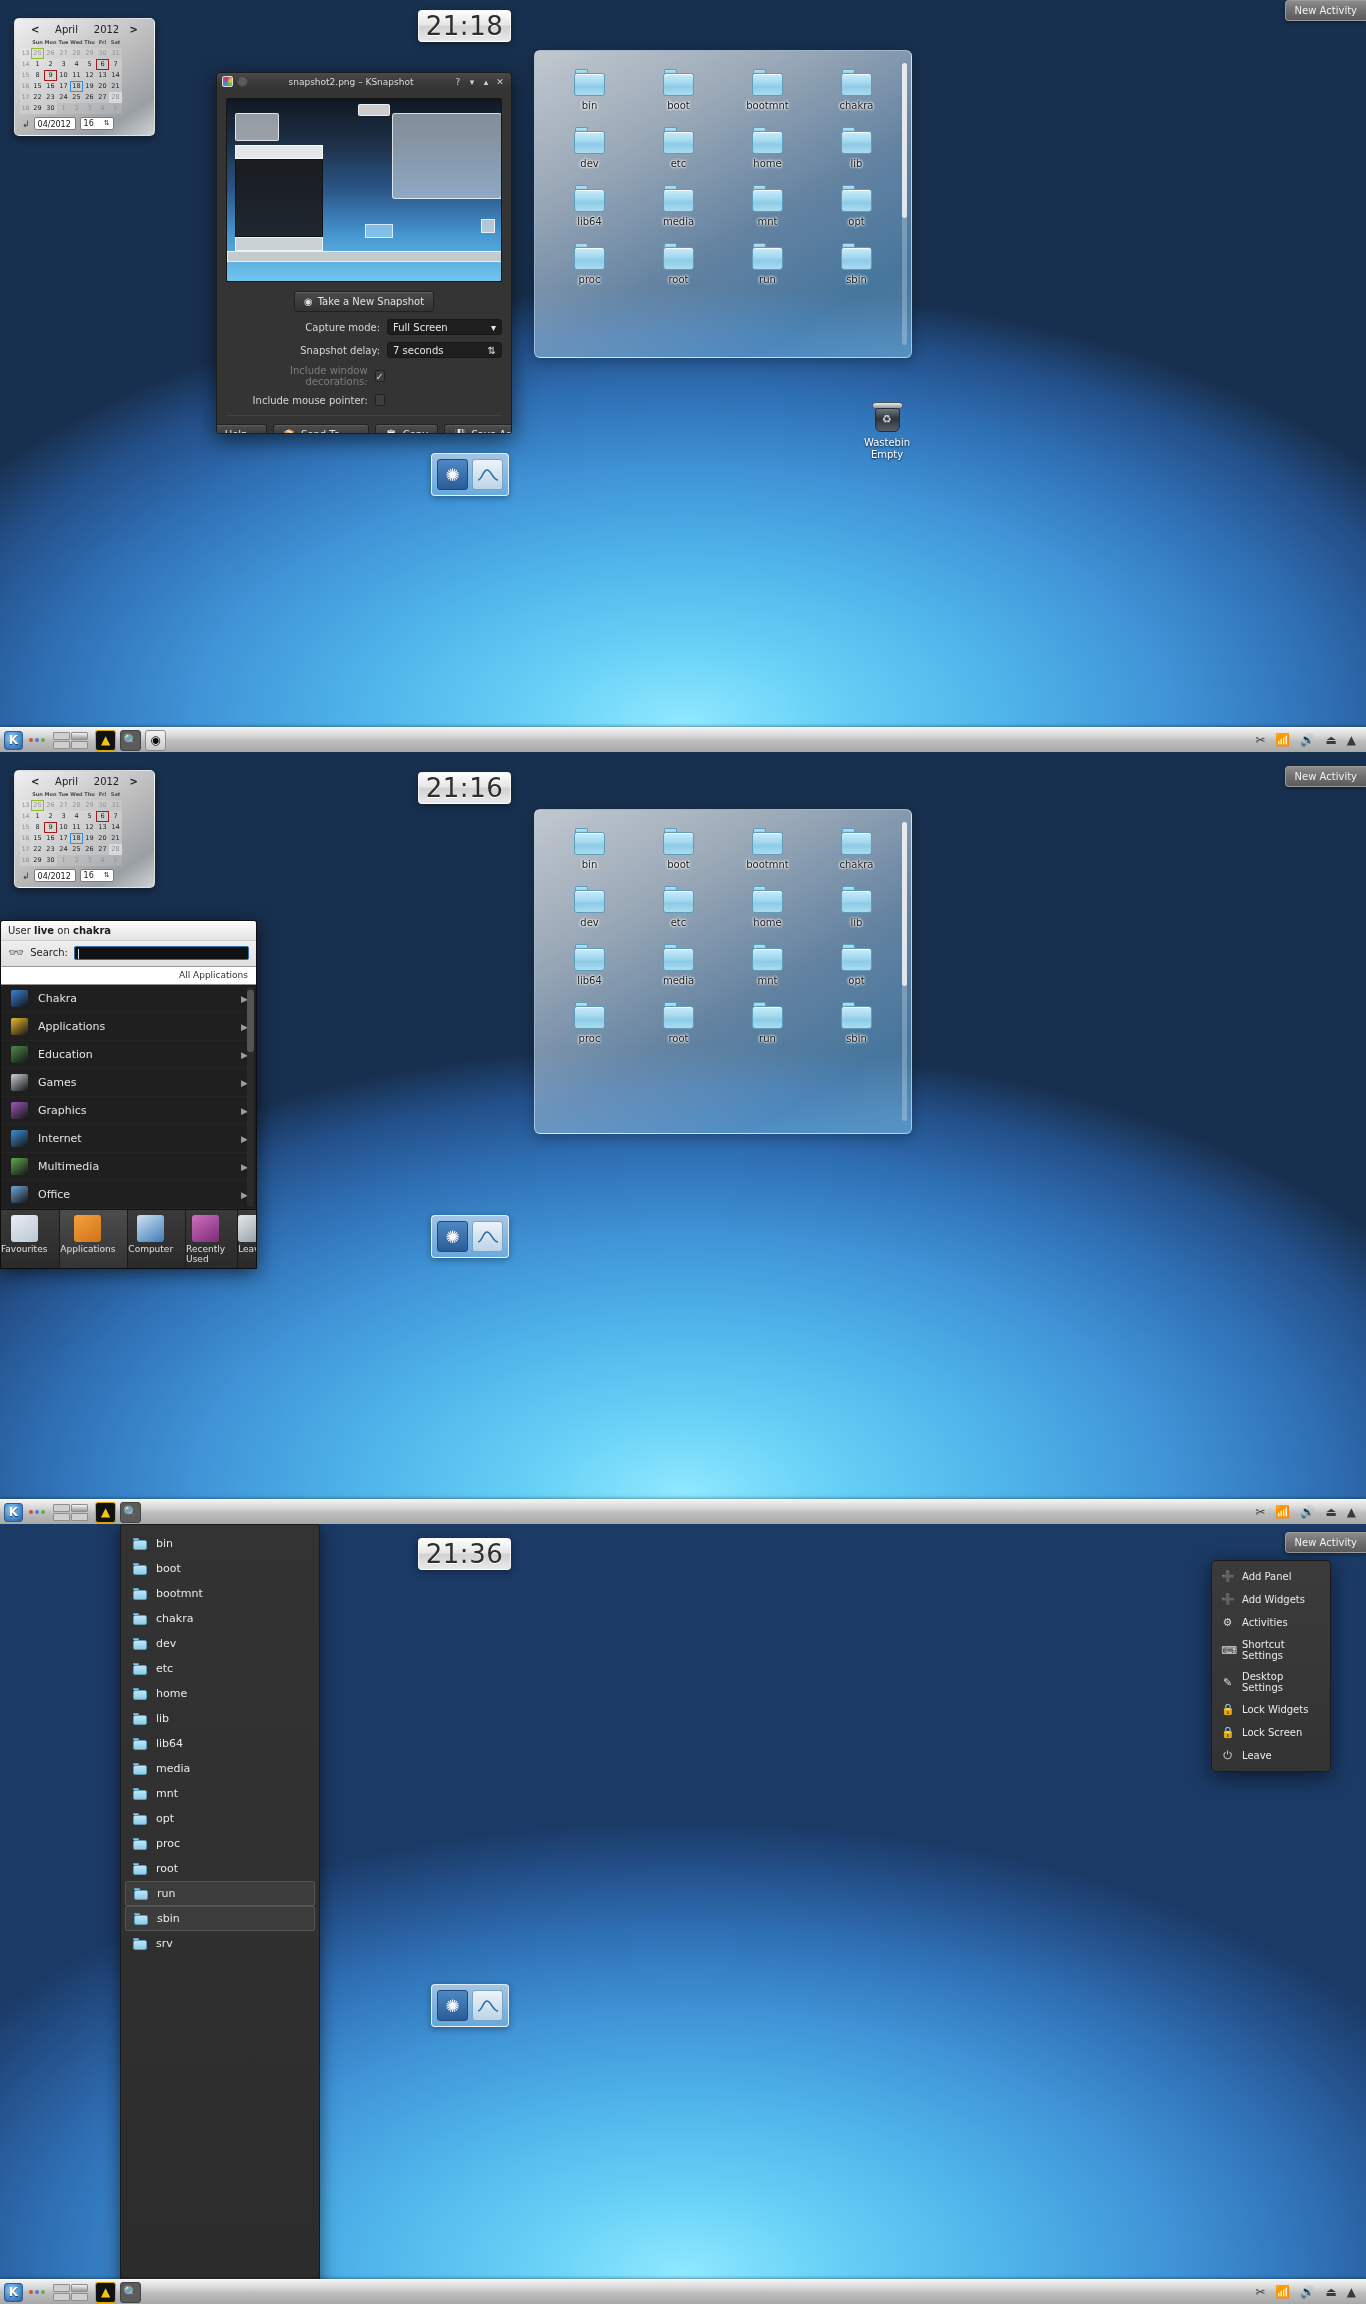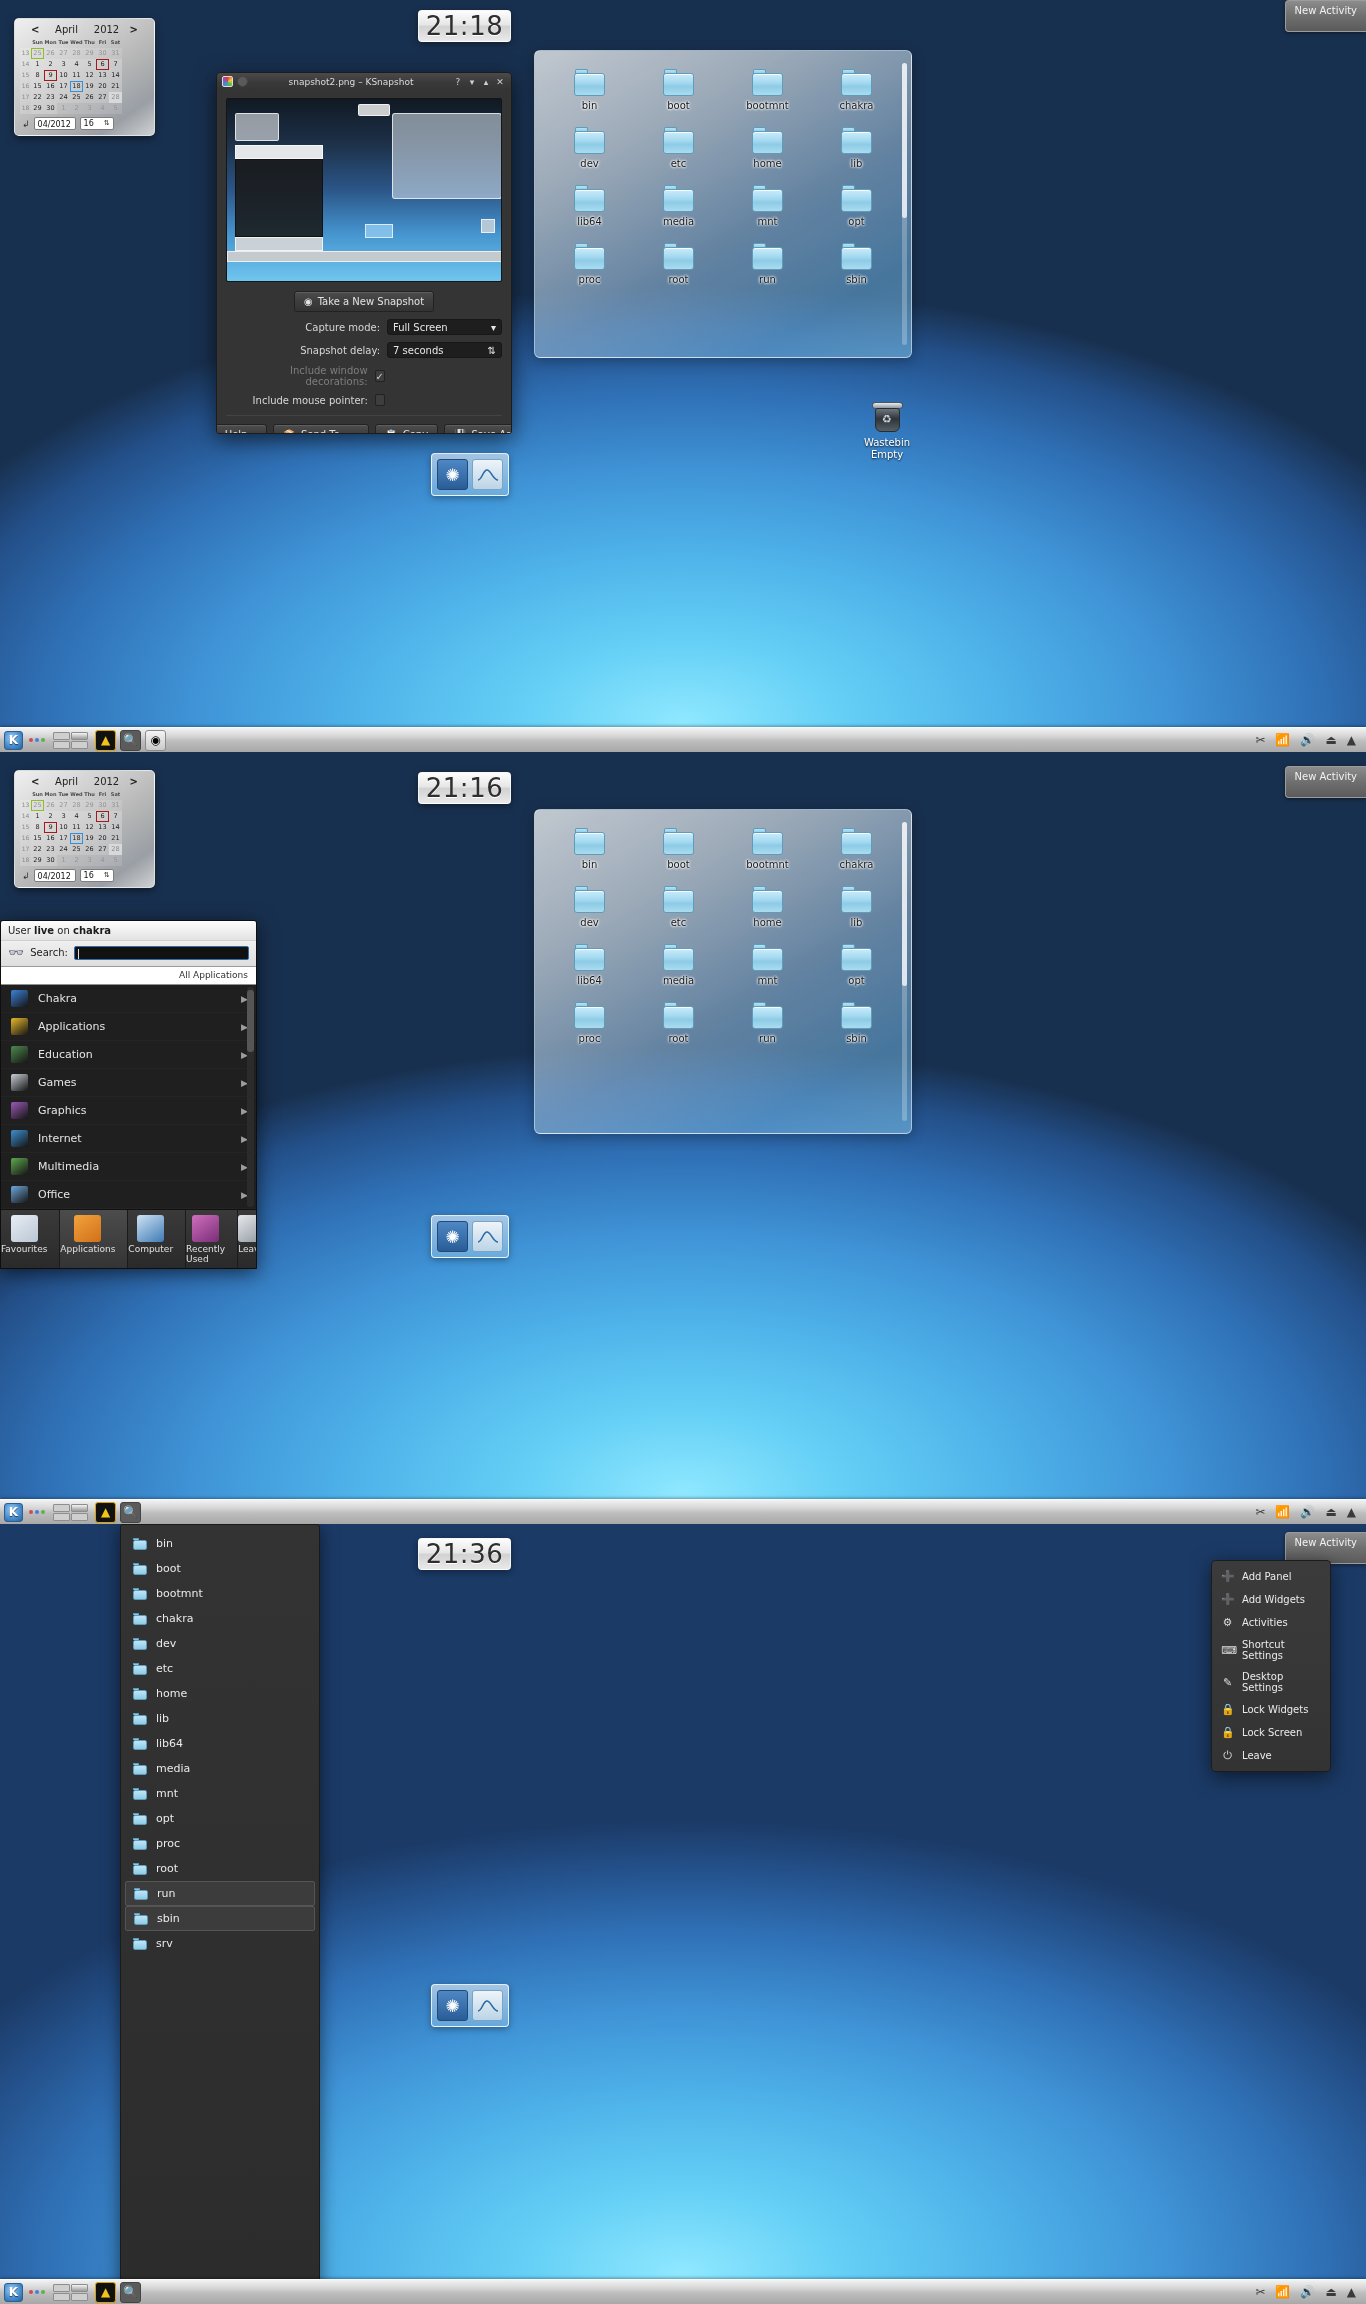--- a/index.html
+++ b/index.html
@@ -139,21 +139,21 @@
     color:#cdd6dc; font-size:11px; text-align:center; line-height:14px;
   }
   .wb-label {
     font-size:10px; color:#fff; line-height:12px;
     text-shadow:0 1px 2px rgba(0,0,0,.85);
   }
 
   
   .activity-tab {
     position:absolute; right:0;
-    padding:4px 9px 15px 9px;
+    padding:4px 9px 4px 9px;
     border-radius:4px 0 0 4px;
     background:linear-gradient(180deg,#8c8c8c 0%, #6f6f6f 50%, #5b5b5b 100%);
     border:1px solid #9c9c9c; border-right:none;
     color:#f2f2f2; font-size:10px;
     box-shadow:0 1px 4px rgba(0,0,0,.5);
   }
 
   
   .panel {
     position:absolute; left:0; right:0; height:25px;

